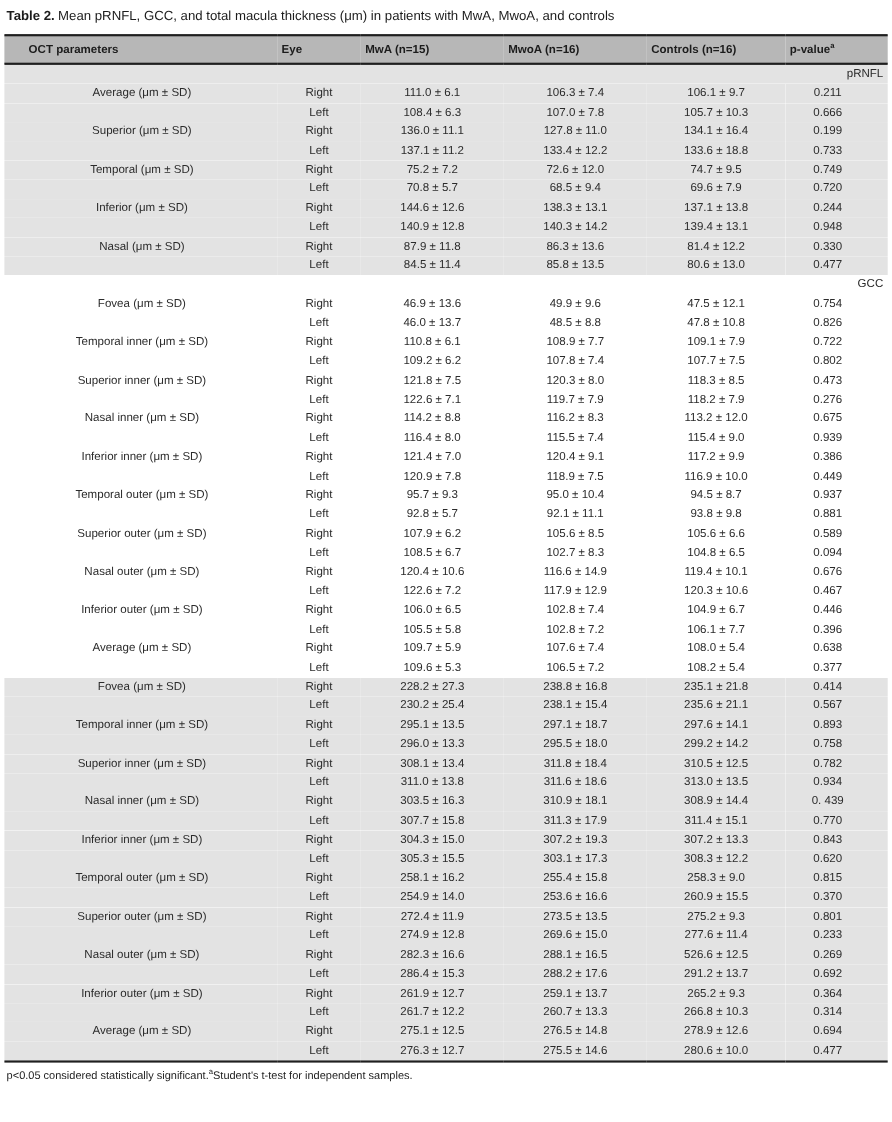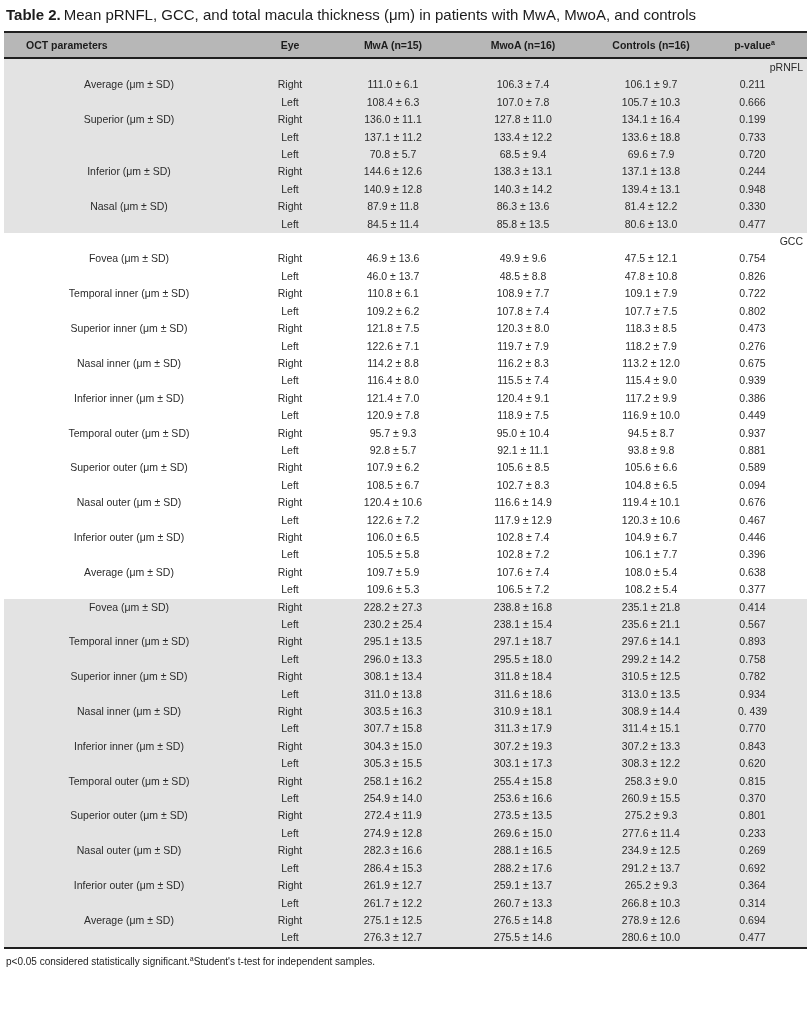--- a/index.html
+++ b/index.html
@@ -10,41 +10,41 @@
   }
   html,body{margin:0;padding:0;background:#ffffff;}
   body{
     width:811px;height:1020px;
     font-family:"Liberation Sans","DejaVu Sans",sans-serif;
     color:var(--text-col);
     -webkit-font-smoothing:antialiased;
   }
   .page{padding:5px 4px 0 4px;}
   .title{
-    font-size:15px;
+    font-size:12px;
     line-height:15px;
     margin:2px 0 9px 2px;
     color:#1c1c1c;
   }
   .title .title-label{font-weight:bold;margin-right:3px;}
   table.oct{
     width:803px;
     border-collapse:collapse;
     table-layout:fixed;
     border-top:2px solid var(--border-col);
     border-bottom:2px solid var(--border-col);
   }
   thead th{
     background:var(--header-bg);
     border-bottom:2px solid var(--border-col);
     font-size:10.5px;
     font-weight:bold;
     color:#1c1c1c;
     padding:6px 4px;
-    text-align:center;
+    text-align:left;
     white-space:nowrap;
   }
   thead th.first{text-align:left;padding-left:22px;}
   thead th.last{padding-right:16px;}
   tbody td{
     font-size:10.5px;
     line-height:13.4px;
     padding:2px 4px;
     white-space:nowrap;
     overflow:hidden;
@@ -120,20 +120,28 @@
         </tr>
         <tr class="data-row shaded">
           <td class="param"></td>
           <td class="num">Left</td>
           <td class="num">137.1 ± 11.2</td>
           <td class="num">133.4 ± 12.2</td>
           <td class="num">133.6 ± 18.8</td>
           <td class="num pcol">0.733</td>
         </tr>
         <tr class="data-row shaded">
+          <td class="param">Temporal (μm ± SD)</td>
+          <td class="num">Right</td>
+          <td class="num">75.2 ± 7.2</td>
+          <td class="num">72.6 ± 12.0</td>
+          <td class="num">74.7 ± 9.5</td>
+          <td class="num pcol">0.749</td>
+        </tr>
+        <tr class="data-row shaded">
           <td class="param"></td>
           <td class="num">Left</td>
           <td class="num">70.8 ± 5.7</td>
           <td class="num">68.5 ± 9.4</td>
           <td class="num">69.6 ± 7.9</td>
           <td class="num pcol">0.720</td>
         </tr>
         <tr class="data-row shaded">
           <td class="param">Inferior (μm ± SD)</td>
           <td class="num">Right</td>
@@ -439,21 +447,21 @@
           <td class="num">274.9 ± 12.8</td>
           <td class="num">269.6 ± 15.0</td>
           <td class="num">277.6 ± 11.4</td>
           <td class="num pcol">0.233</td>
         </tr>
         <tr class="data-row shaded">
           <td class="param">Nasal outer (μm ± SD)</td>
           <td class="num">Right</td>
           <td class="num">282.3 ± 16.6</td>
           <td class="num">288.1 ± 16.5</td>
-          <td class="num">234.9 ± 12.5</td>
+          <td class="num">526.6 ± 12.5</td>
           <td class="num pcol">0.269</td>
         </tr>
         <tr class="data-row shaded">
           <td class="param"></td>
           <td class="num">Left</td>
           <td class="num">286.4 ± 15.3</td>
           <td class="num">288.2 ± 17.6</td>
           <td class="num">291.2 ± 13.7</td>
           <td class="num pcol">0.692</td>
         </tr>

